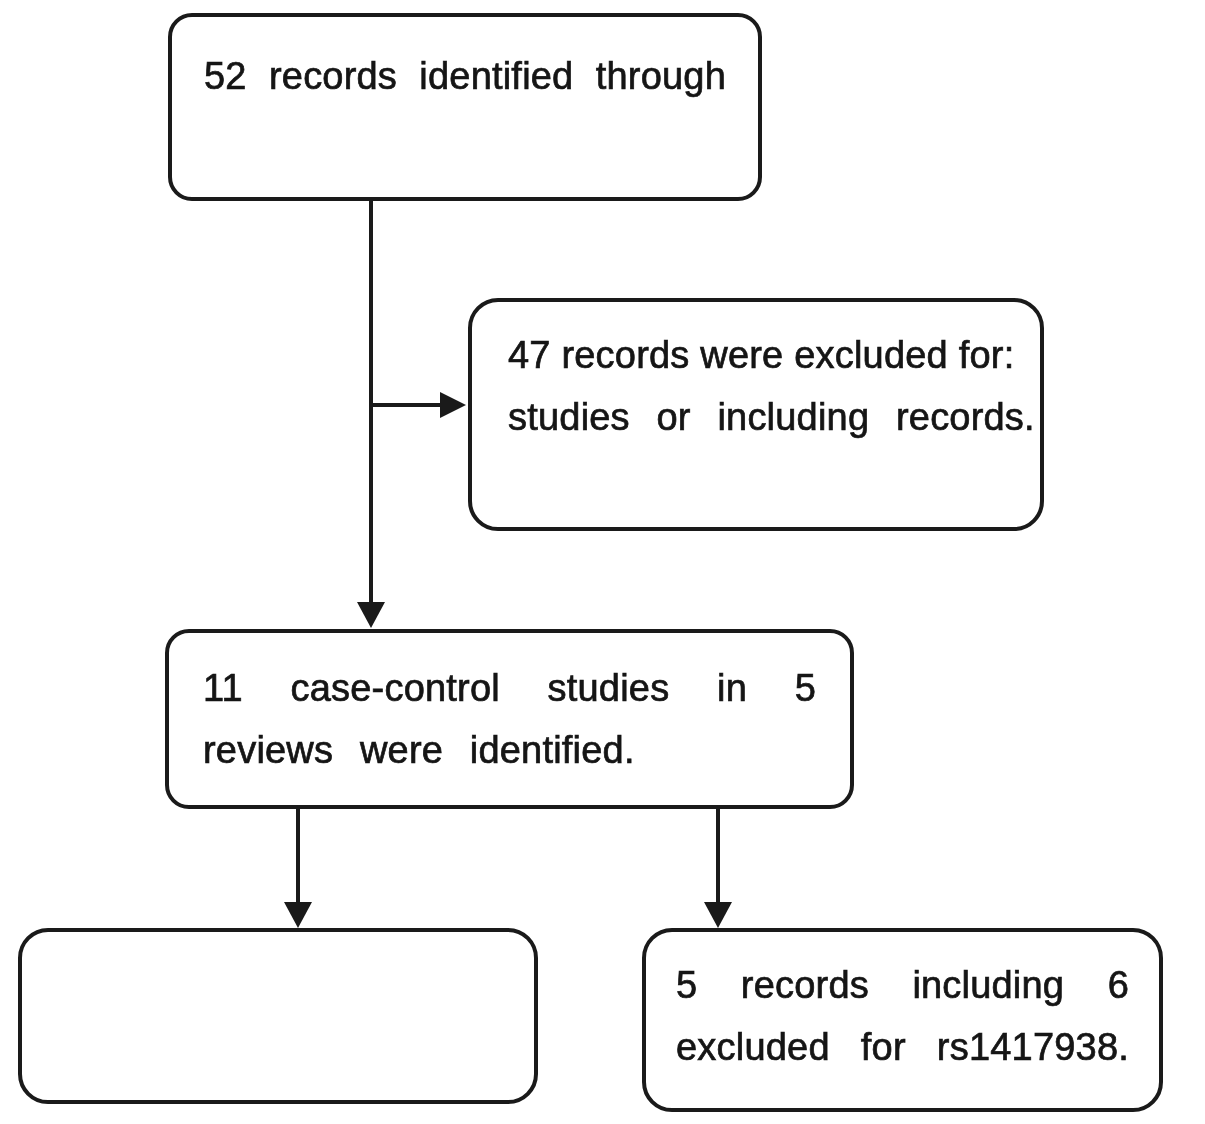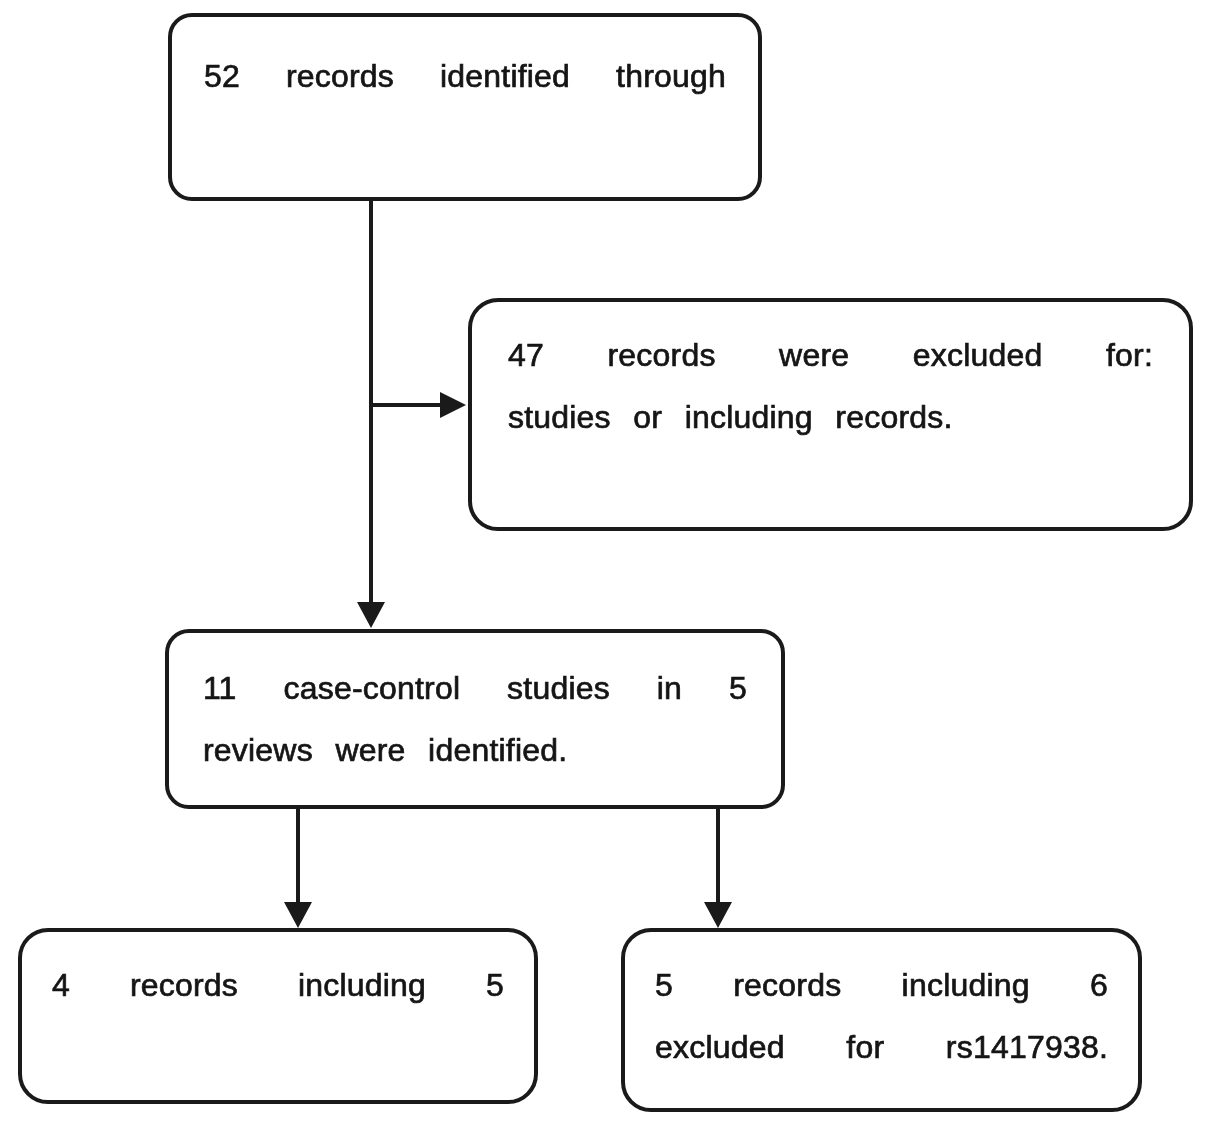--- a/index.html
+++ b/index.html
@@ -21,38 +21,38 @@
     box-sizing: border-box;
     border: 4px solid #1a1a1a;
     border-radius: 26px;
     background: #ffffff;
     overflow: hidden;
   }
   .line {
     display: block;
     height: 62px;
     line-height: 62px;
-    font-size: 32px;
+    font-size: 38px;
     white-space: nowrap;
     text-align: justify;
     text-align-last: justify;
     -webkit-text-stroke: 0.7px #151515;
     letter-spacing: 0.2px;
   }
   .line.left-last {
     text-align: left;
     text-align-last: left;
     word-spacing: 0.42em;
   }
   
   #box-pubmed     { left: 168px; top: 13px;  width: 594px; height: 188px; padding: 28px 32px 0; border-radius: 24px; }
-  #box-excluded   { left: 468px; top: 298px; width: 725px; height: 233px; padding: 22px 36px 0; border-radius: 30px; }
-  #box-included   { left: 165px; top: 629px; width: 620px; height: 180px; padding: 24px 34px 0; border-radius: 24px; }
+  #box-excluded   { left: 468px; top: 298px; width: 576px; height: 233px; padding: 22px 36px 0; border-radius: 30px; }
+  #box-included   { left: 165px; top: 629px; width: 689px; height: 180px; padding: 24px 34px 0; border-radius: 24px; }
   #box-rs2808630  { left: 18px;  top: 928px; width: 520px; height: 176px; padding: 22px 30px 0; border-radius: 30px; }
-  #box-rs1417938  { left: 621px; top: 928px; width: 521px; height: 184px; padding: 22px 30px 0; border-radius: 30px; }
+  #box-rs1417938  { left: 642px; top: 928px; width: 521px; height: 184px; padding: 22px 30px 0; border-radius: 30px; }
 
   
   .shaft {
     position: absolute;
     background: #1a1a1a;
   }
   #edge-v1-shaft  { left: 369px; top: 200px; width: 4px;  height: 402px; }
   #edge-h1-shaft  { left: 371px; top: 403px; width: 70px; height: 4px;  }
   #edge-dl-shaft  { left: 296px; top: 808px; width: 4px;  height: 95px; }
   #edge-dr-shaft  { left: 716px; top: 808px; width: 4px;  height: 95px; }
@@ -101,21 +101,20 @@
     <span class="line left-last">reviews were identified.</span>
   </div>
 
   <div class="shaft" id="edge-dl-shaft"></div>
   <div class="head-down" id="edge-dl-head"></div>
 
   <div class="shaft" id="edge-dr-shaft"></div>
   <div class="head-down" id="edge-dr-head"></div>
 
   <div class="node" id="box-rs2808630">
-    <span class="line">4 records including 5</span>
   </div>
 
   <div class="node" id="box-rs1417938">
     <span class="line">5 records including 6</span>
     <span class="line">excluded for rs1417938.</span>
   </div>
 
 </div>
 
 </body></html>

